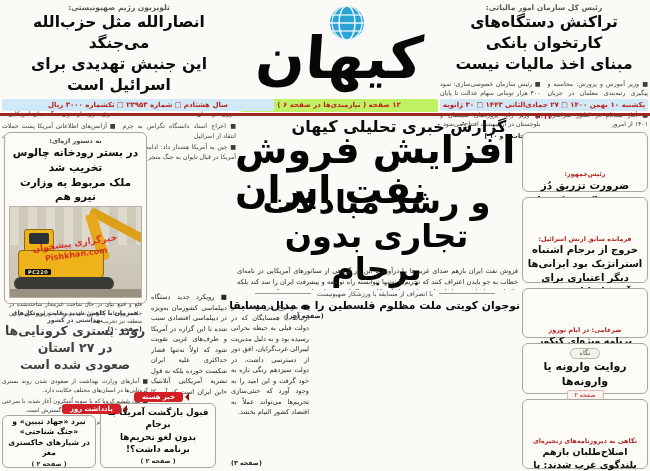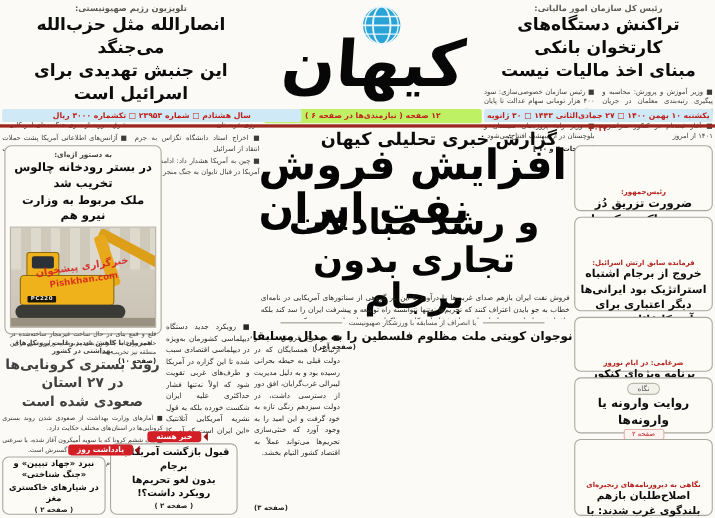--- a/index.html
+++ b/index.html
@@ -177,21 +177,21 @@
       <span>■ پیک ششم کرونا که با سویه اُمیکرون آغاز شده، با سرعتی چندبرابر نسبت به سویه دلتا در حال گسترش است.</span>
       <span>■ بر اساس اعلام وزارت بهداشت، ۴۳ شهر کشور در وضعیت قرمز کرونایی قرار گرفته و شهرهای بیشتری در روزهای آینده قرمز خواهند بود.</span>
 
     </div>
   </div>
 
   <div class="badge" style="left:134px; top:392px;">خبر هسته</div>
   <div class="abs box bt-box" style="left:100px; top:403px; width:116px; height:65px;">
     <div class="bt-line">قبول بازگشت آمریکا به برجام</div>
     <div class="bt-line">بدون لغو تحریم‌ها</div>
-    <div class="bt-line">رویکرد داشت؟!</div>
+    <div class="bt-line">برنامه داشت؟!</div>
     <div class="pageref-sm">( صفحه ۲ )</div>
   </div>
 
   <div class="badge" style="left:18px; top:404px;margin-left:44px;">یادداشت روز</div>
   <div class="abs box bt-box" style="left:2px; top:415px; width:94px; height:53px;">
     <div class="bt-line" style="font-size:7.6px;">نبرد «جهاد تبیین» و «جنگ شناختی»</div>
     <div class="bt-line" style="font-size:7.6px;">در شیارهای خاکستری مغز</div>
     <div class="pageref-sm">( صفحه ۲ )</div>
   </div>
 

